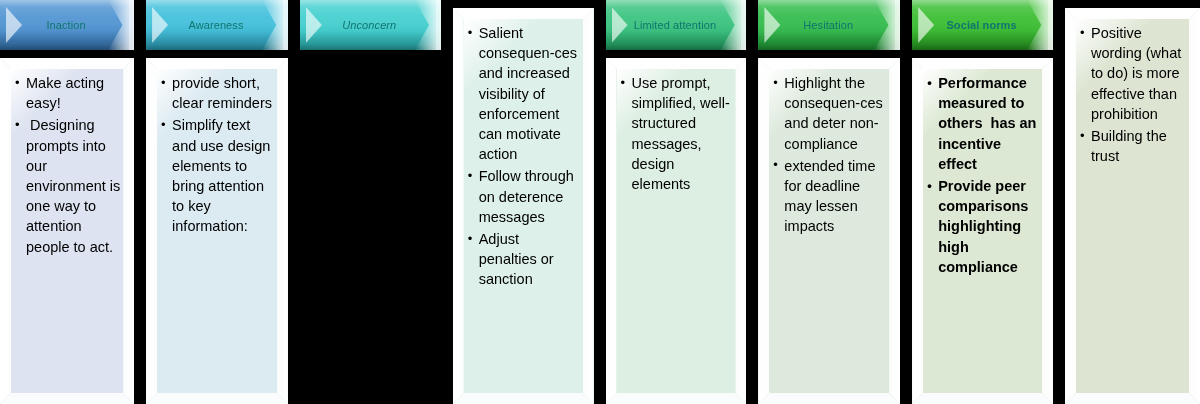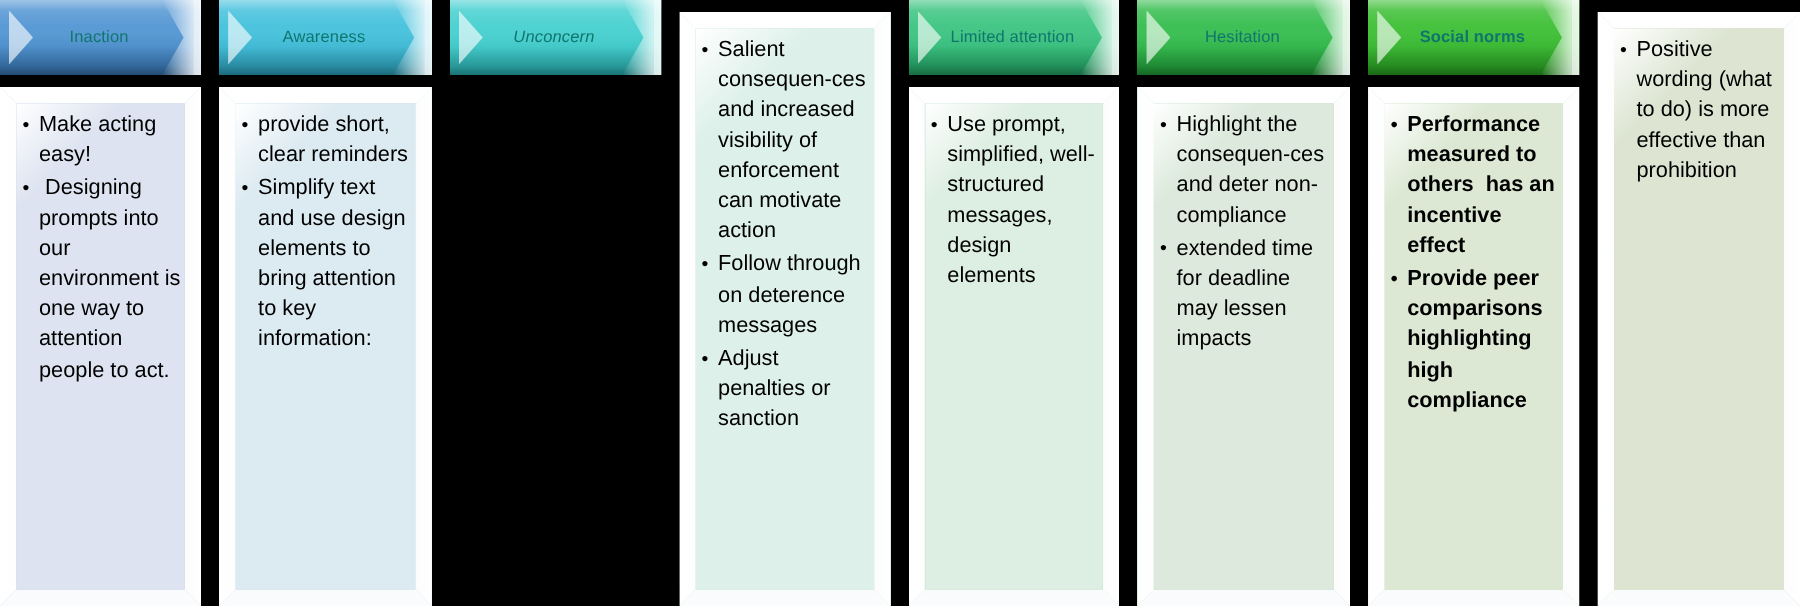--- a/index.html
+++ b/index.html
@@ -326,18 +326,19 @@
             <div class="bevel-frame" style="background: rgb(207, 220, 194);"></div>
             <div class="bv top" style="background: linear-gradient(rgb(255, 255, 255) 0%, rgb(244, 246, 248) 100%);"></div>
             <div class="bv left" style="background: linear-gradient(to right, rgb(255, 255, 255) 0%, rgb(238, 241, 244) 100%);"></div>
             <div class="bv right" style="background: linear-gradient(to left, rgb(255, 255, 255) 0%, rgb(214, 218, 222) 100%);"></div>
             <div class="bv bottom" style="background: linear-gradient(to top, rgb(251, 252, 253) 0%, rgb(217, 221, 225) 100%);"></div>
             <div class="bevel-inner" style="background: linear-gradient(135deg, rgb(255, 255, 255) 0%, rgb(221, 229, 210) 16%, rgb(221, 229, 210) 100%);"></div>
           </div>
           <div class="body-text">
             <ul class="bul">
               <li>Positive wording (what to do) is more effective than prohibition</li>
+              <li>Building the trust</li>
             </ul>
           </div>
         </div>
       </div>
     </div>
   </div>
 
 </body></html>

